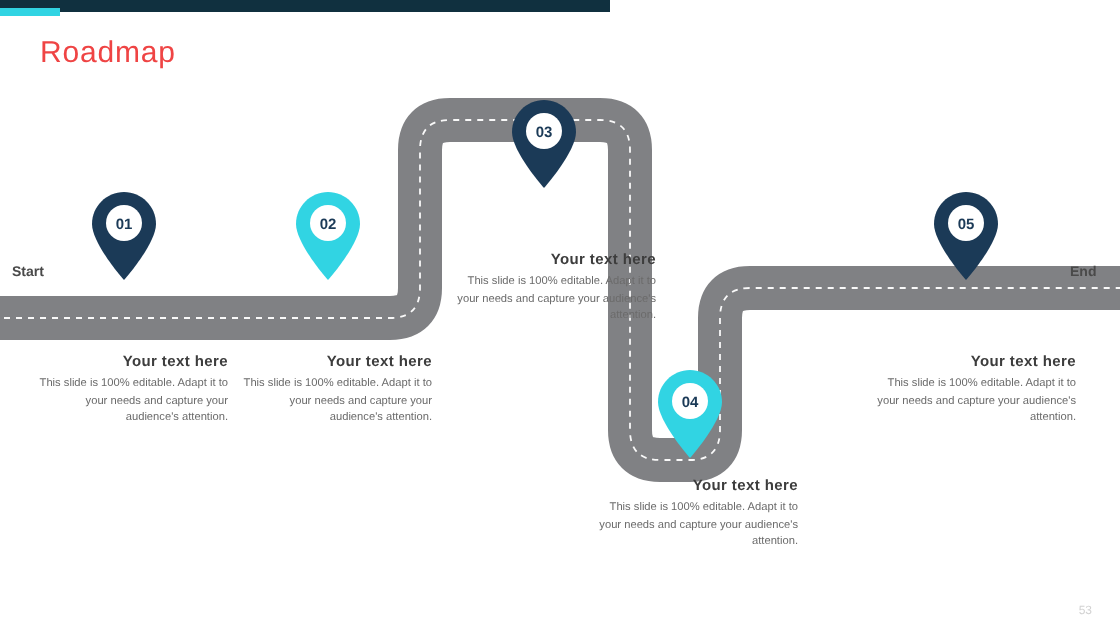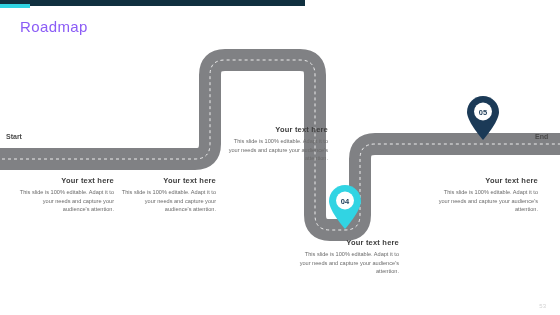--- a/index.html
+++ b/index.html
@@ -18,21 +18,21 @@
     background:#10303f;
   }
   .topbar-cyan{
     position:absolute;left:0;top:4px;width:30px;height:4px;
     background:#31d4e3;
   }
 
   
   .page-title{
     position:absolute;left:20px;top:18px;
-    font-size:15px;color:#8b5cf6;letter-spacing:.4px;
+    font-size:15px;color:#ef4444;letter-spacing:.4px;
     font-weight:400;
   }
 
   
   .road-wrap{position:absolute;left:0;top:40px;width:560px;height:250px;}
   .road-svg{display:block;}
 
   
   .edge-label{
     position:absolute;font-size:7px;font-weight:bold;color:#4a4a4a;
@@ -113,22 +113,43 @@
                Q 360 190 360 175
                L 360 119
                Q 360 104 375 104
                L 570 104" fill="none" stroke="#ffffff" stroke-width="0.9" stroke-dasharray="3 3" opacity="0.95"></path>
     </svg>
   </div>
 
   <div class="edge-label start">Start</div>
   <div class="edge-label end">End</div>
 
+  <div class="pin pin-01">
+    <svg width="34" height="46" viewBox="0 0 34 46" xmlns="http://www.w3.org/2000/svg">
+      <path d="M17 1 C8.2 1 1 8.2 1 17 C1 27 17 45 17 45 C17 45 33 27 33 17 C33 8.2 25.8 1 17 1 Z" fill="#1b3a57"></path>
+      <circle cx="17" cy="16.5" r="9" fill="#ffffff"></circle>
+      <text x="17" y="19.5" text-anchor="middle" font-size="7.5" font-family="Liberation Sans, sans-serif" font-weight="bold" fill="#1b3a57">01</text>
+    </svg>
+  </div>
 
+  <div class="pin pin-02">
+    <svg width="34" height="46" viewBox="0 0 34 46" xmlns="http://www.w3.org/2000/svg">
+      <path d="M17 1 C8.2 1 1 8.2 1 17 C1 27 17 45 17 45 C17 45 33 27 33 17 C33 8.2 25.8 1 17 1 Z" fill="#31d4e3"></path>
+      <circle cx="17" cy="16.5" r="9" fill="#ffffff"></circle>
+      <text x="17" y="19.5" text-anchor="middle" font-size="7.5" font-family="Liberation Sans, sans-serif" font-weight="bold" fill="#1b3a57">02</text>
+    </svg>
+  </div>
 
+  <div class="pin pin-03">
+    <svg width="34" height="46" viewBox="0 0 34 46" xmlns="http://www.w3.org/2000/svg">
+      <path d="M17 1 C8.2 1 1 8.2 1 17 C1 27 17 45 17 45 C17 45 33 27 33 17 C33 8.2 25.8 1 17 1 Z" fill="#1b3a57"></path>
+      <circle cx="17" cy="16.5" r="9" fill="#ffffff"></circle>
+      <text x="17" y="19.5" text-anchor="middle" font-size="7.5" font-family="Liberation Sans, sans-serif" font-weight="bold" fill="#1b3a57">03</text>
+    </svg>
+  </div>
 
   <div class="pin pin-04">
     <svg width="34" height="46" viewBox="0 0 34 46" xmlns="http://www.w3.org/2000/svg">
       <path d="M17 1 C8.2 1 1 8.2 1 17 C1 27 17 45 17 45 C17 45 33 27 33 17 C33 8.2 25.8 1 17 1 Z" fill="#31d4e3"></path>
       <circle cx="17" cy="16.5" r="9" fill="#ffffff"></circle>
       <text x="17" y="19.5" text-anchor="middle" font-size="7.5" font-family="Liberation Sans, sans-serif" font-weight="bold" fill="#1b3a57">04</text>
     </svg>
   </div>
 
   <div class="pin pin-05">

